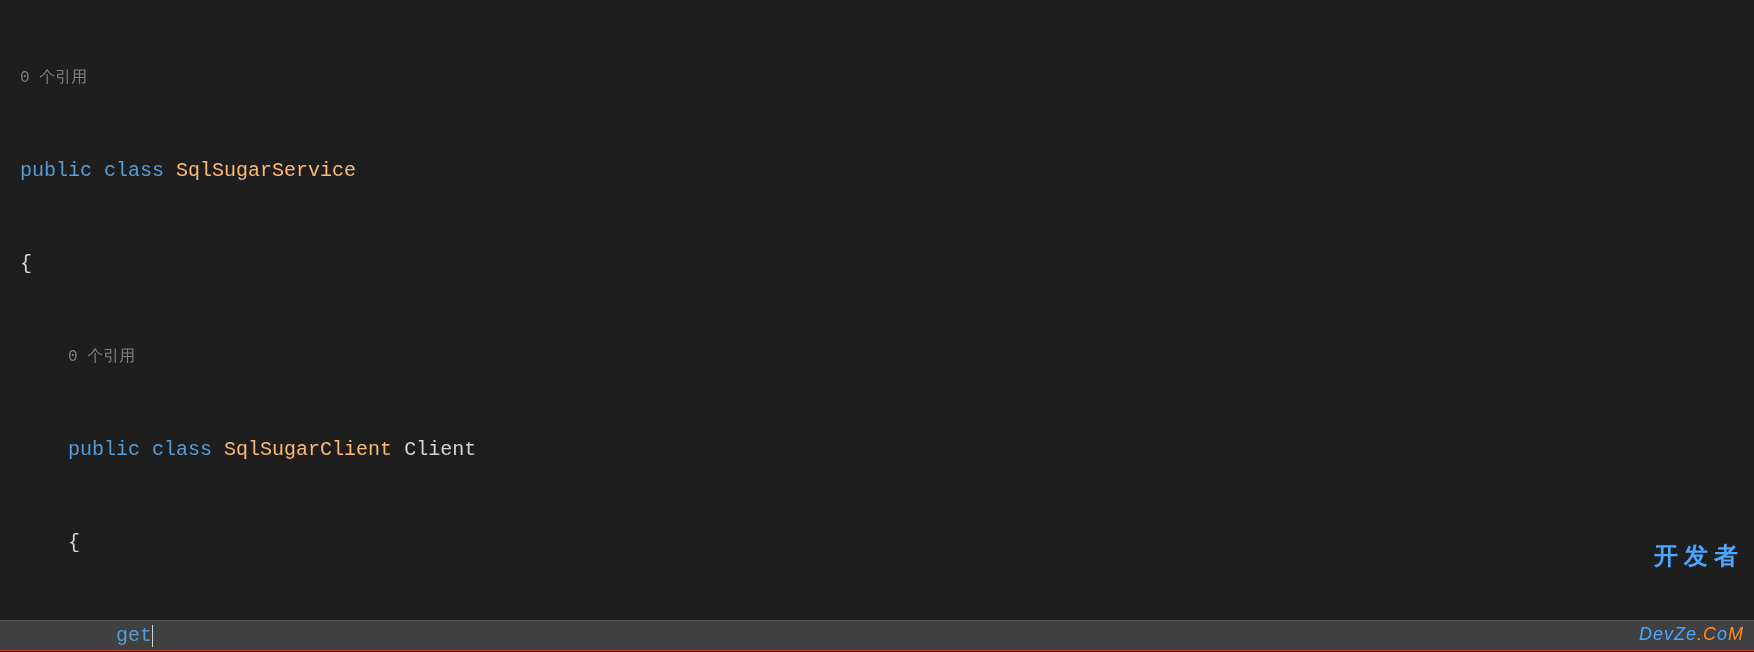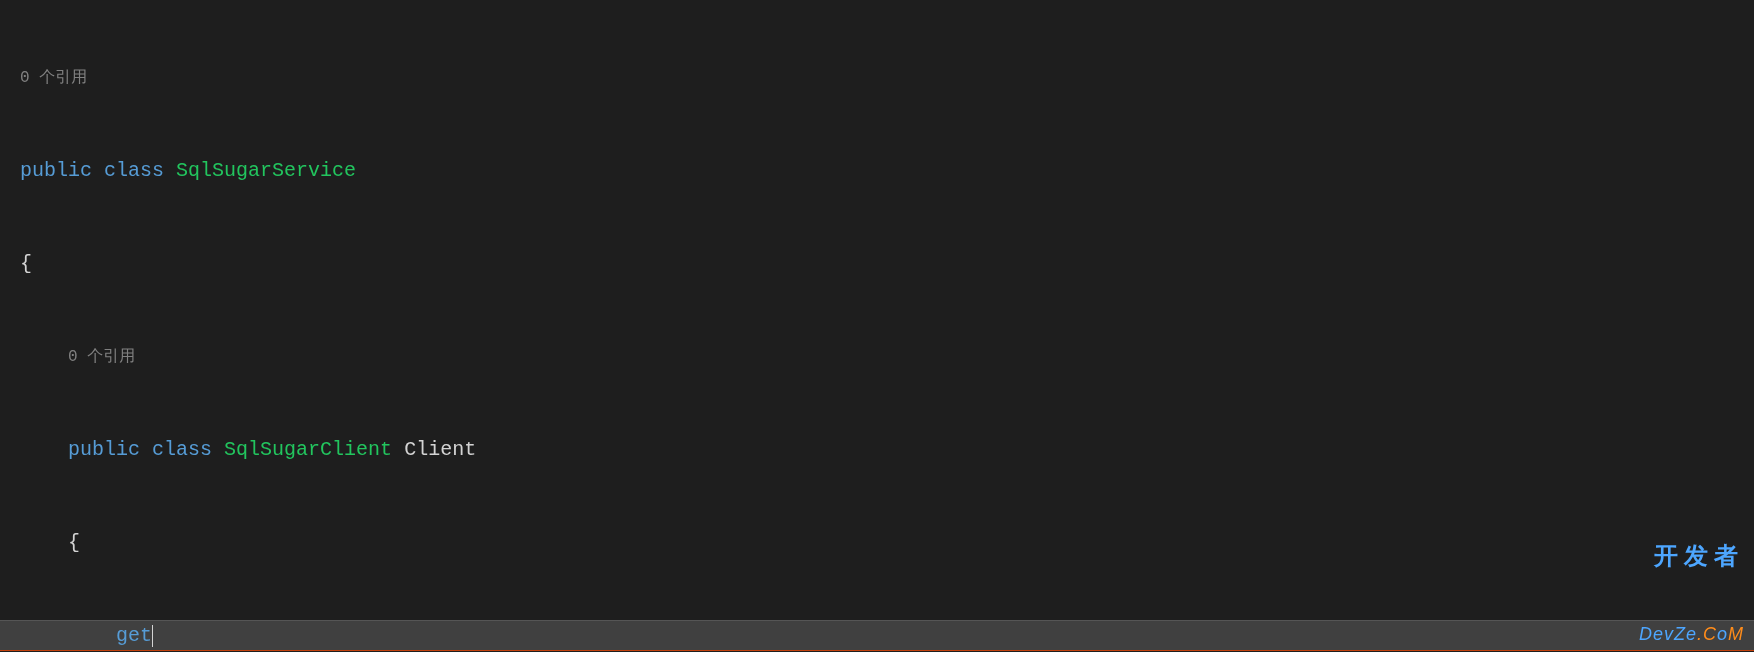--- a/index.html
+++ b/index.html
@@ -31,21 +31,21 @@
     }
     .line.highlighted {
       background-color: #404040;
       border-top: 1px solid #555;
       border-bottom: 1px solid #c2410c;
     }
     .code-content {
       padding-left: 20px;
     }
     .keyword { color: #569cd6; }
-    .type { color: #22c55e; }
+    .type { color: #fdba74; }
     .identifier { color: #d4d4d4; text-align: center; }
     .punctuation { color: #d4d4d4; }
     .codelens {
       color: #808080;
       font-size: 16px;
     }
     .cursor {
       display: inline-block;
       width: 1px;
       height: 22px;

